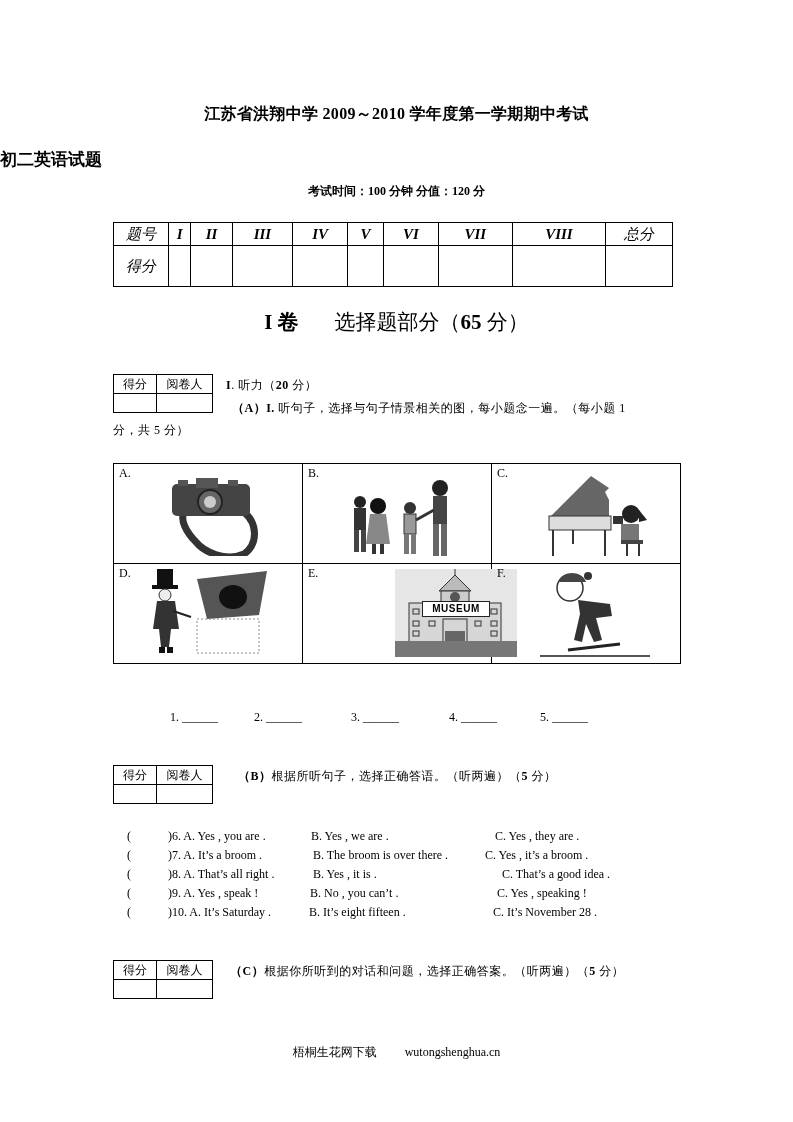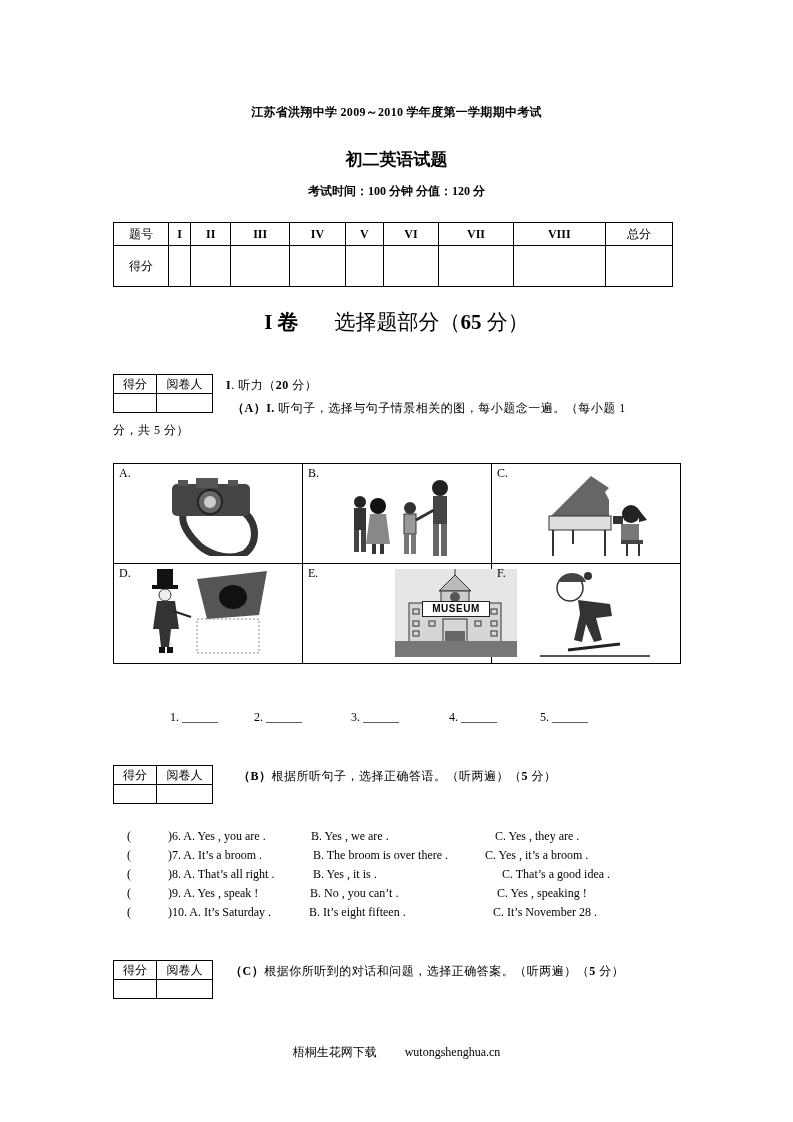--- a/index.html
+++ b/index.html
@@ -1,24 +1,24 @@
 <!DOCTYPE html>
 <html><head>
 <meta charset="utf-8">
 <style>
   html,body{margin:0;padding:0;background:#ffffff;}
   body{width:793px;height:1122px;position:relative;overflow:hidden;
        font-family:"Liberation Serif","DejaVu Serif",serif;color:#000;}
   .abs{position:absolute;text-align:right;}
-  .title{left:0;width:793px;top:104px;text-align:center;font-size:12px;font-weight:bold;letter-spacing:0.3px;}
-  .subtitle{left:0;width:793px;top:148px;text-align:center;font-size:17px;font-weight:bold;}
+  .title{left:0;width:793px;top:104px;text-align:center;font-size:16px;font-weight:bold;letter-spacing:0.3px;}
+  .subtitle{left:0;width:793px;top:148px;text-align:left;font-size:17px;font-weight:bold;}
   .examinfo{left:0;width:793px;top:183px;text-align:center;font-size:12px;font-weight:bold;font-family:Liberation Serif, serif;}
 
   table.score{position:absolute;left:113px;top:222px;border-collapse:collapse;width:560px;}
-  table.score td{border:1px solid #000;text-align:center;font-size:12px;padding:0;}
+  table.score td{border:1px solid #000;text-align:center;font-size:15px;padding:0;font-style:italic;}
   table.score tr.h td{height:22px;font-weight:bold;}
   table.score tr.h td.cn{font-weight:normal;}
   table.score tr.r td{height:40px;}
 
   .part-title{left:0;width:793px;top:308px;text-align:center;font-size:21px;}
   .part-title b{font-weight:bold;}
 
   table.grader{position:absolute;border-collapse:collapse;}
   table.grader td{border:1px solid #000;width:42px;height:18px;font-size:12px;text-align:center;padding:0;}
   table.grader td.w2{width:55px;}

